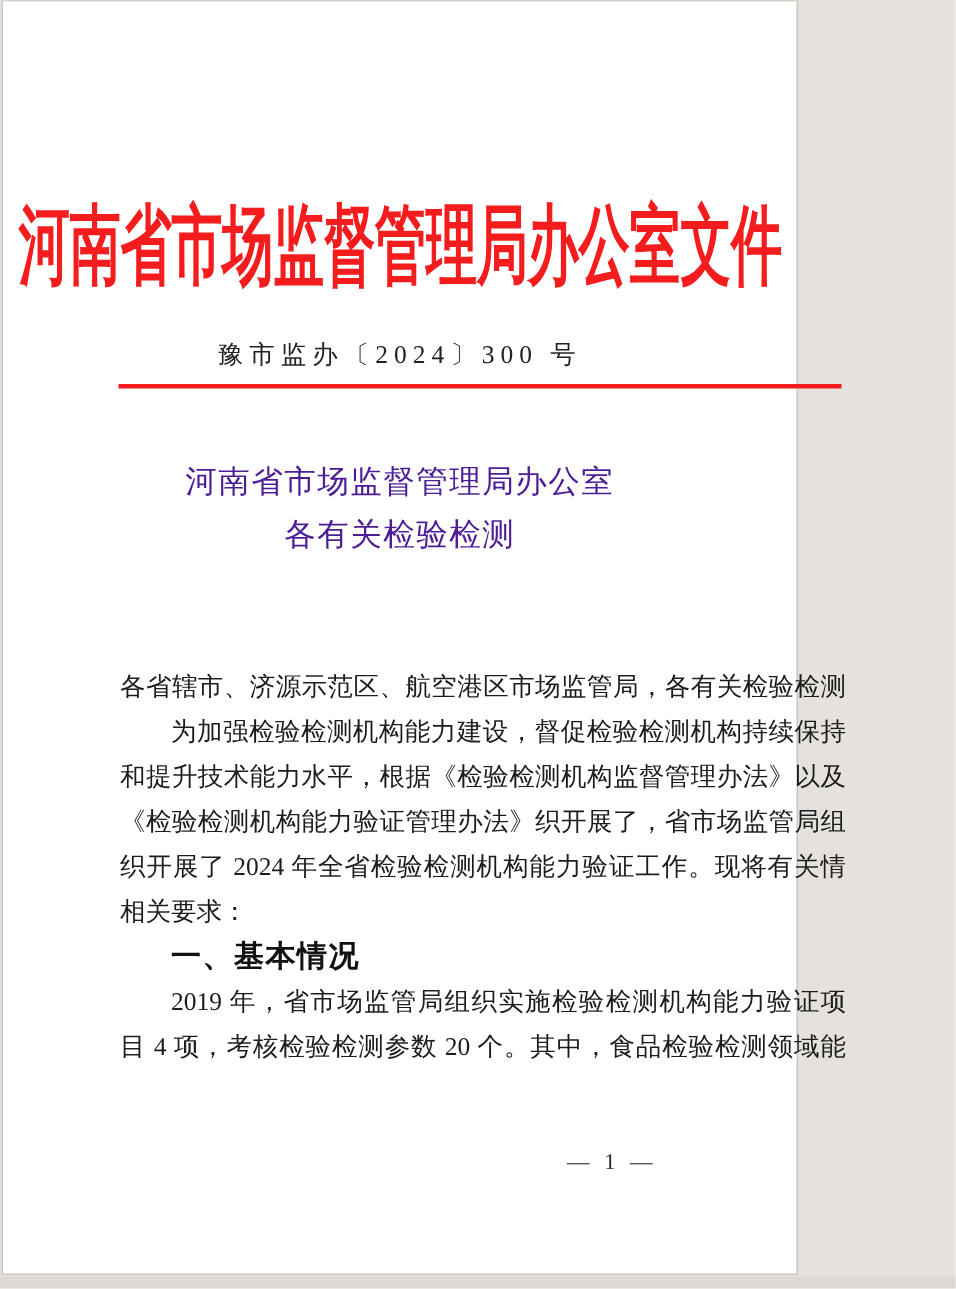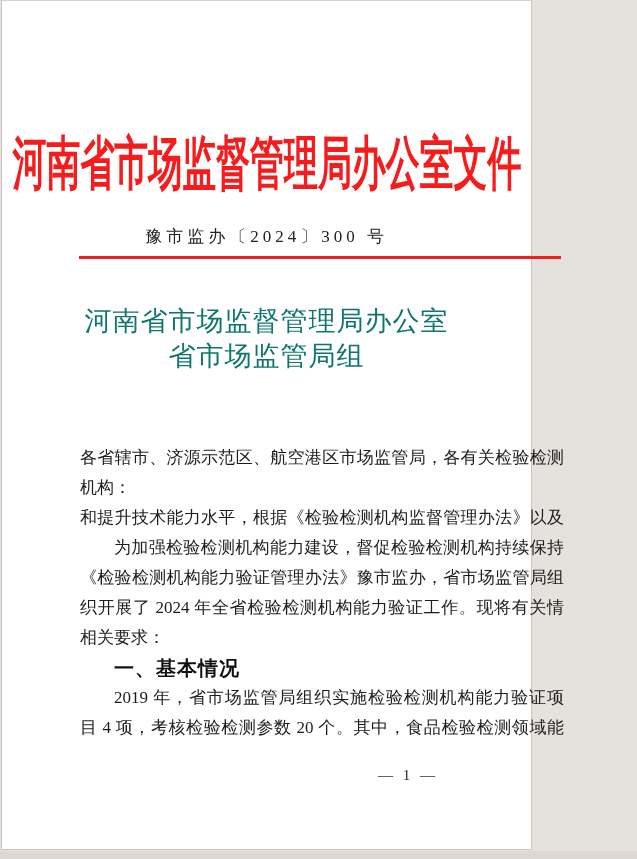--- a/index.html
+++ b/index.html
@@ -62,23 +62,23 @@
     width: 482px;
     height: 3px;
     background: var(--accent-red);
   }
   .doc-title {
     position: absolute;
     top: 303px;
     left: 0;
     width: 100%;
     text-align: center;
-    font-size: 27px;
+    font-size: 21px;
     line-height: 35px;
-    color: #0f766e;
+    color: #4c1d95;
     letter-spacing: 1px;
   }
   .body-text {
     position: absolute;
     top: 442px;
     left: 78px;
     width: 484px;
     font-size: 17px;
     line-height: 30px;
     color: var(--text-ink);
@@ -119,29 +119,28 @@
   <div class="page">
 
     <div class="masthead">河南省市场监督管理局办公室文件</div>
 
     <div class="doc-number">豫市监办〔2024〕300 号</div>
 
     <div class="red-rule"></div>
 
     <div class="doc-title">
       <div>河南省市场监督管理局办公室</div>
-      <div>省市场监管局组</div>
+      <div>各有关检验检测</div>
     </div>
 
     <div class="body-text">
       <div class="line j">各省辖市、济源示范区、航空港区市场监管局，各有关检验检测</div>
-      <div class="line">机构：</div>
+      <div class="line j ind">为加强检验检测机构能力建设，督促检验检测机构持续保持</div>
       <div class="line j">和提升技术能力水平，根据《检验检测机构监督管理办法》以及</div>
-      <div class="line j ind">为加强检验检测机构能力建设，督促检验检测机构持续保持</div>
-      <div class="line j">《检验检测机构能力验证管理办法》豫市监办，省市场监管局组</div>
+      <div class="line j">《检验检测机构能力验证管理办法》织开展了，省市场监管局组</div>
       <div class="line j">织开展了 2024 年全省检验检测机构能力验证工作。现将有关情</div>
       <div class="line">相关要求：</div>
       <div class="line heading ind">一、基本情况</div>
       <div class="line j ind">2019 年，省市场监管局组织实施检验检测机构能力验证项</div>
       <div class="line j">目 4 项，考核检验检测参数 20 个。其中，食品检验检测领域能</div>
     </div>
 
     <div class="page-number">— 1 —</div>
 
   </div>

